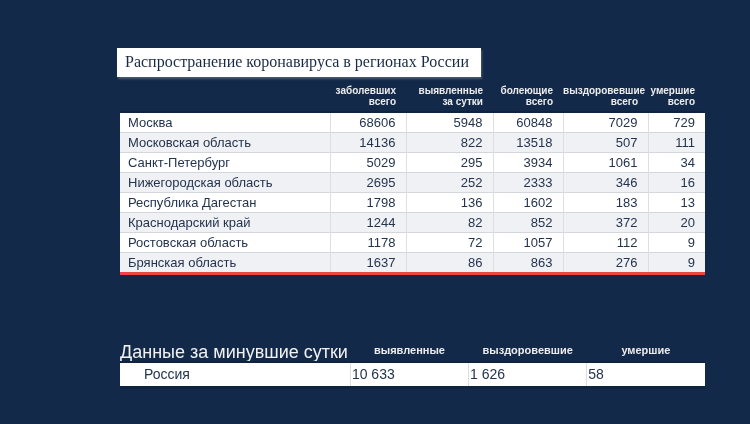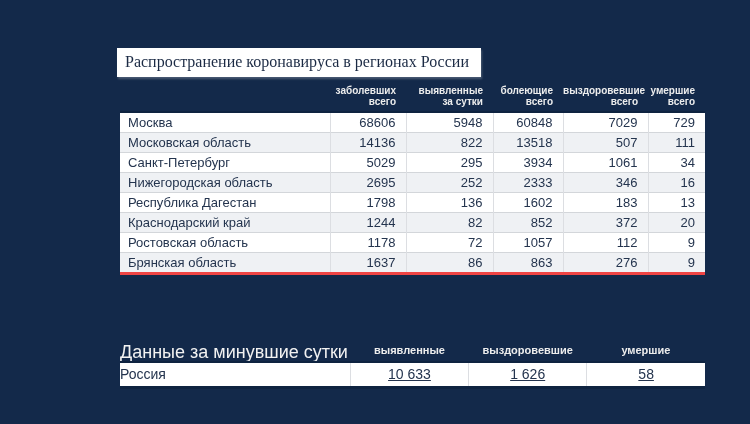--- a/index.html
+++ b/index.html
@@ -108,22 +108,22 @@
   .daily-table tbody td {
     background: #ffffff;
     color: #24344e;
     font-size: 14px;
     height: 21px;
     line-height: 21px;
     white-space: nowrap;
     border-right: 1px solid #dcdee2;
   }
   .daily-table tbody td:last-child { border-right: none; }
-  .daily-table td.region { text-align: left; padding-left: 0; }
-  .daily-table td.num { text-align: center; text-decoration: underline; }
+  .daily-table td.region { text-align: left; padding-left: 24px; }
+  .daily-table td.num { text-align: left; }
 </style>
 </head>
 <body>
 
 <div class="title-bar">Распространение коронавируса в регионах России</div>
 
 <table class="main-table">
   <colgroup>
     <col class="c-region">
       <col class="c2">

